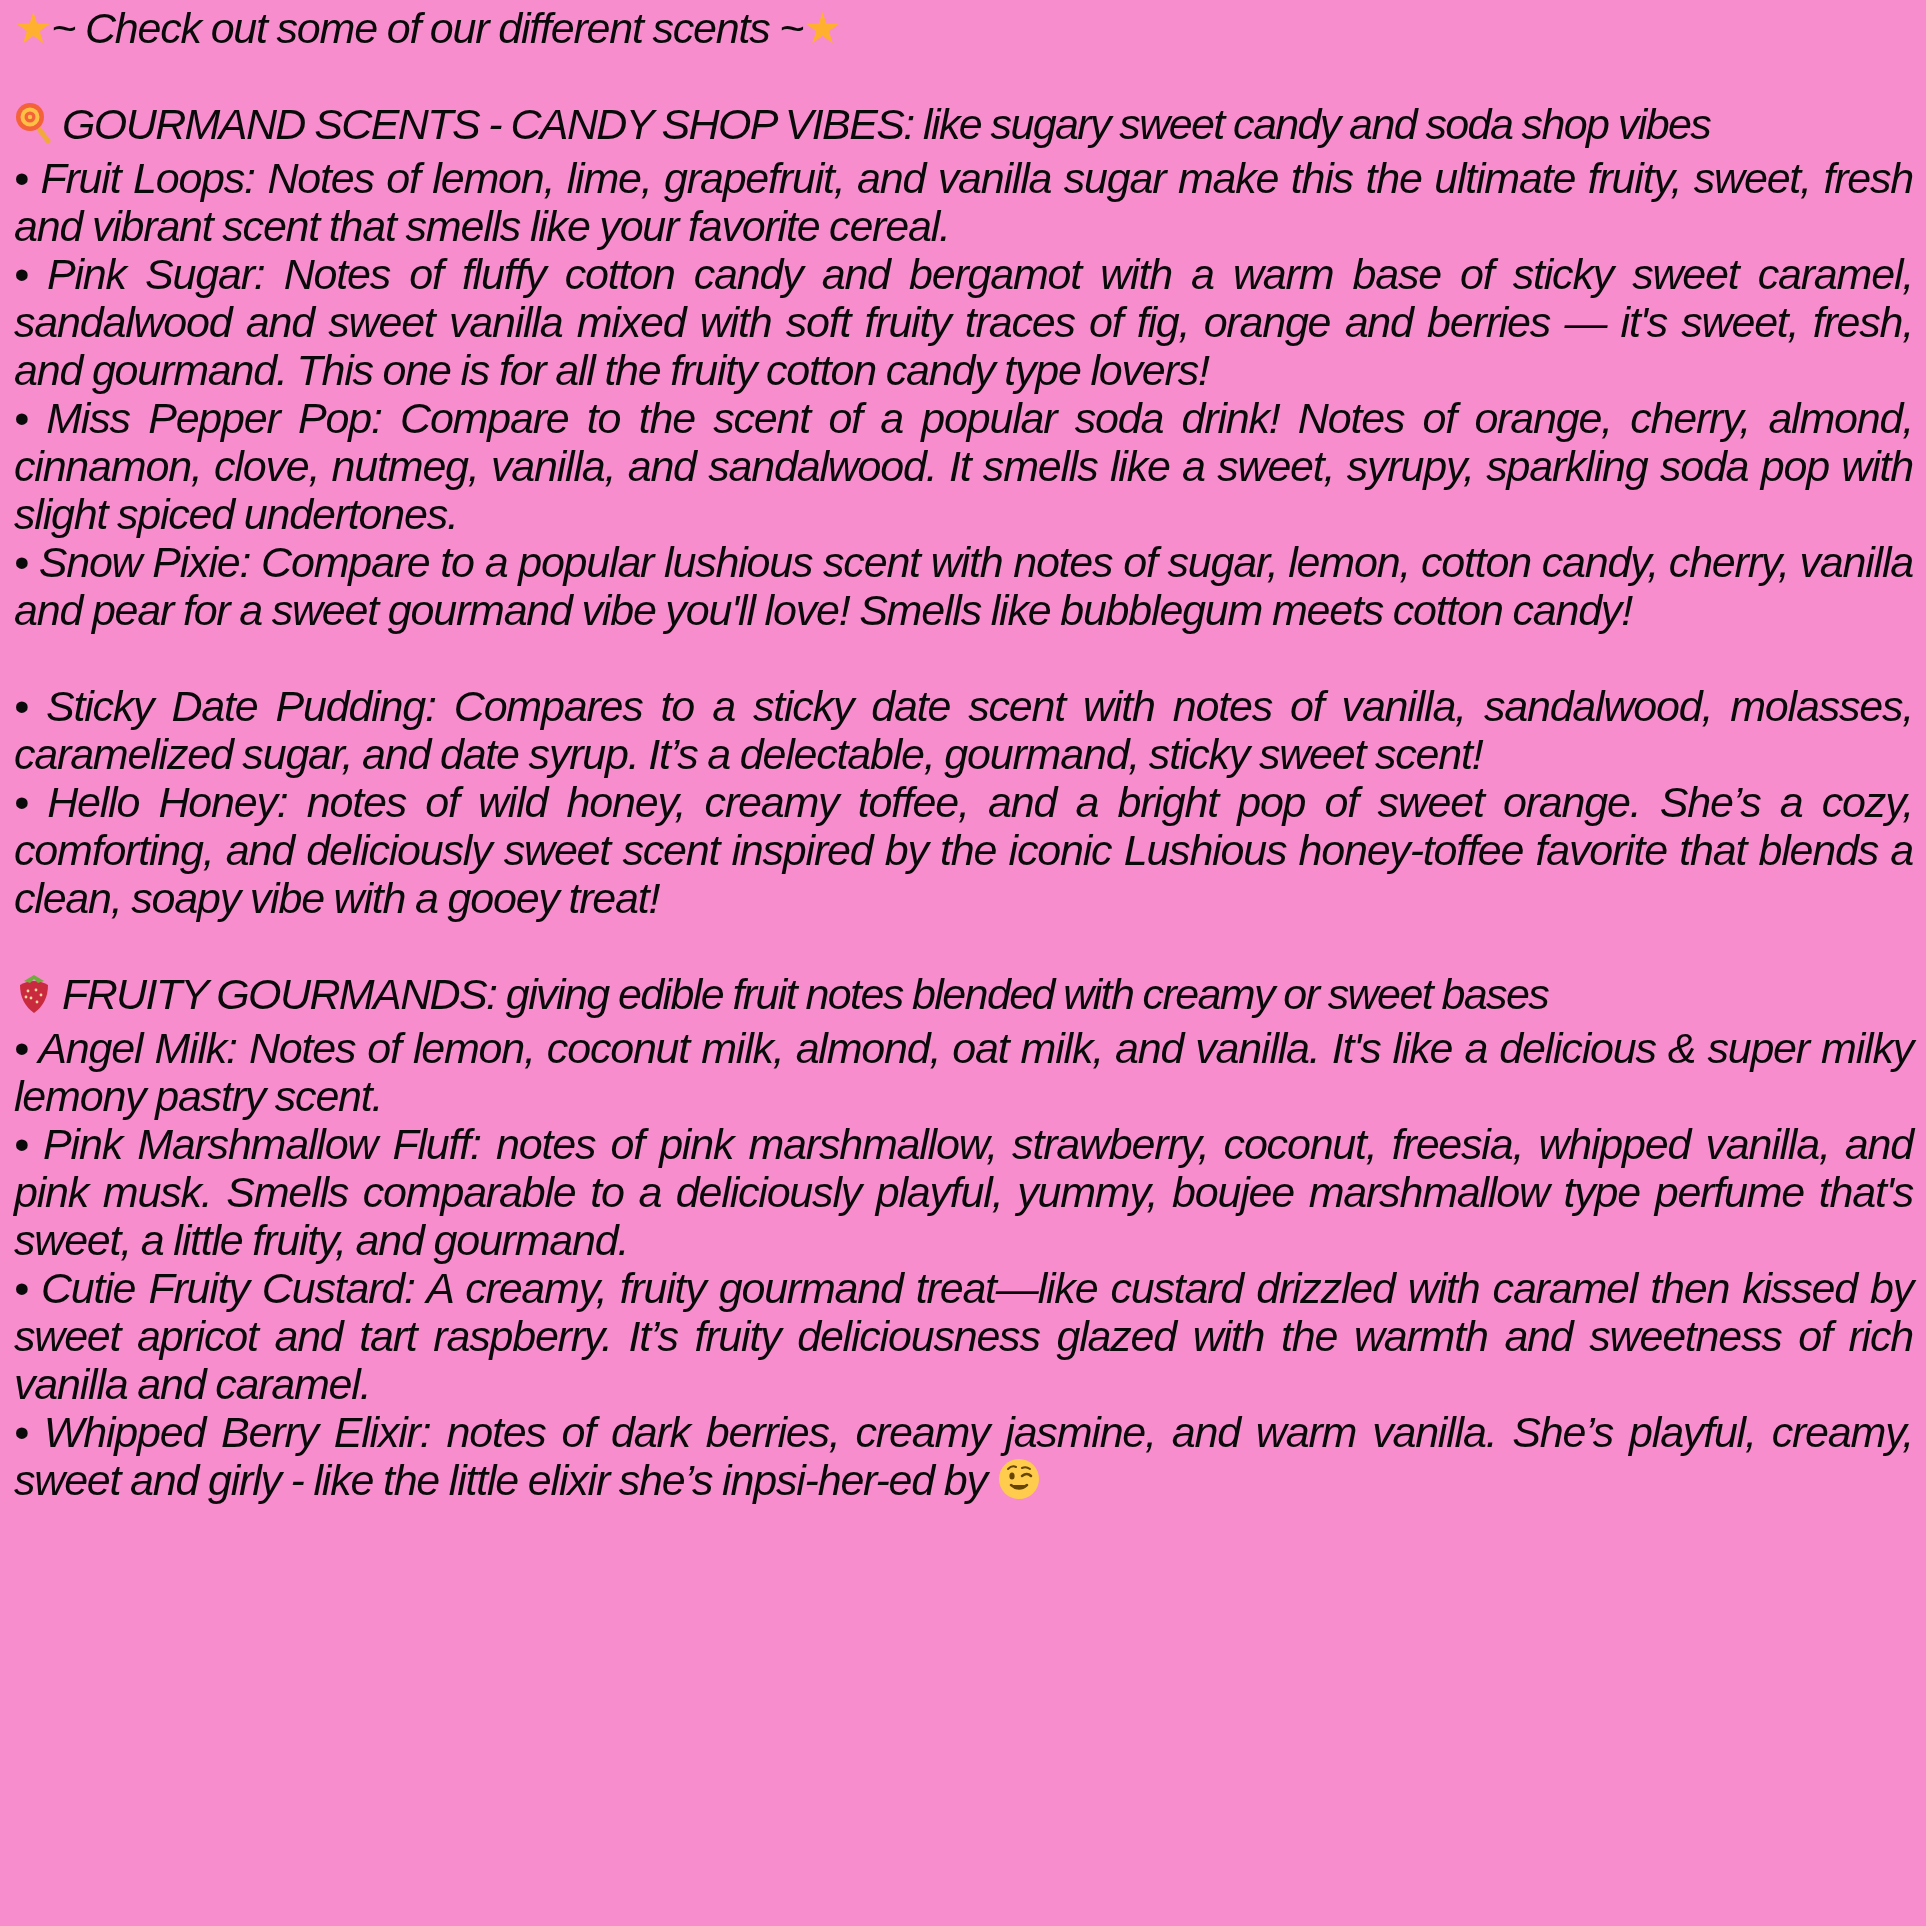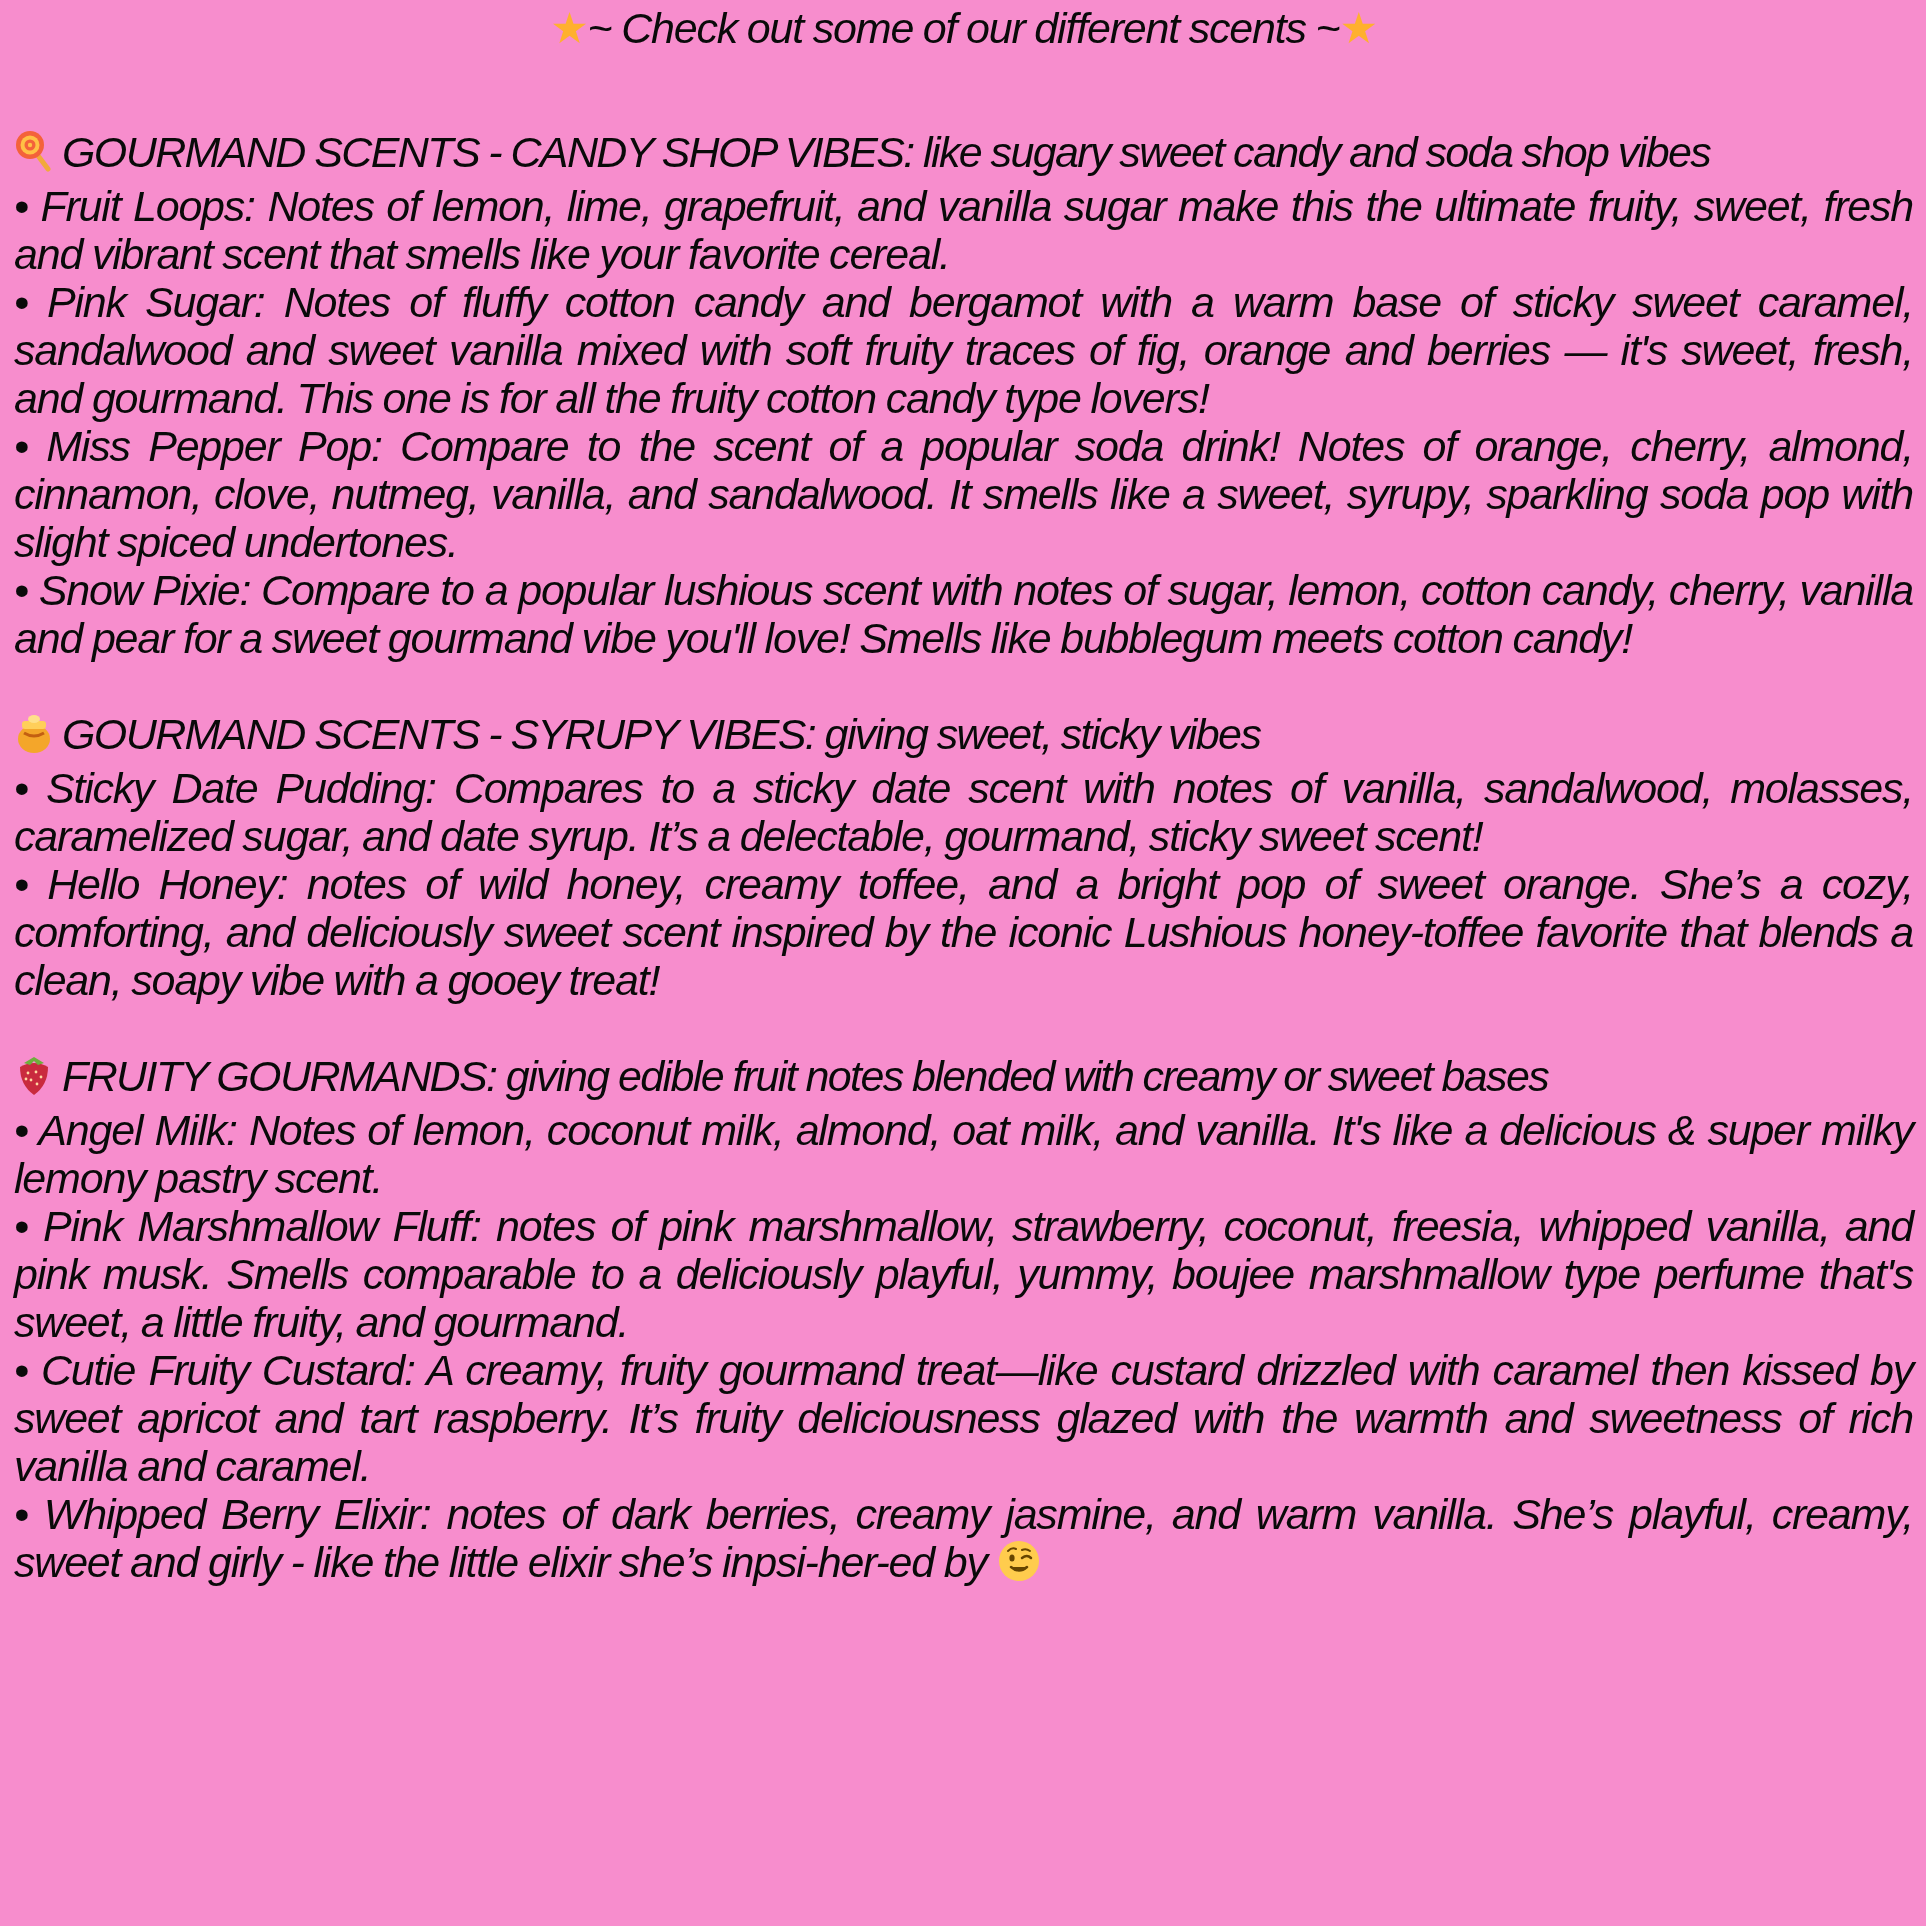--- a/index.html
+++ b/index.html
@@ -11,21 +11,21 @@
   }
   .page { padding:4px 14px 0 14px; }
   .line {
     font-style:italic;
     font-size:43px;
     line-height:48px;
     transform-origin:left top;
     letter-spacing:-1.2px;
     word-spacing:-1px;
   }
-  .intro { margin-bottom:76px;text-align:center; }
+  .intro { margin-bottom:48px; }
   .section { margin-bottom:48px; }
   .heading { font-weight:normal; letter-spacing:-1.6px; }
   .item { text-align:justify; text-align-last:left;font-style:italic; }
   .icon { display:inline-block; vertical-align:-6px; margin-right:8px; }
   .star { color:#ffb02e; font-style:normal; }
 </style>
 </head>
 <body>
 
 <div class="page">
@@ -46,30 +46,20 @@
           </svg>
       </span><span>GOURMAND SCENTS - CANDY SHOP VIBES:</span> <span>like sugary sweet candy and soda shop vibes</span>
     </div>
     <div class="line item">• <span>Fruit Loops:</span> <span>Notes of lemon, lime, grapefruit, and vanilla sugar make this the ultimate fruity, sweet, fresh and vibrant scent that smells like your favorite cereal.</span></div>
     <div class="line item">• <span>Pink Sugar:</span> <span>Notes of fluffy cotton candy and bergamot with a warm base of sticky sweet caramel, sandalwood and sweet vanilla mixed with soft fruity traces of fig, orange and berries — it's sweet, fresh, and gourmand. This one is for all the fruity cotton candy type lovers!</span></div>
     <div class="line item">• <span>Miss Pepper Pop:</span> <span>Compare to the scent of a popular soda drink! Notes of orange, cherry, almond, cinnamon, clove, nutmeg, vanilla, and sandalwood. It smells like a sweet, syrupy, sparkling soda pop with slight spiced undertones.</span></div>
     <div class="line item">• <span>Snow Pixie:</span> <span>Compare to a popular lushious scent with notes of sugar, lemon, cotton candy, cherry, vanilla and pear for a sweet gourmand vibe you'll love! Smells like bubblegum meets cotton candy!</span></div>
   </div>
 
   <div class="section">
-    <div class="line heading">
-      <span class="icon">
-        <svg width="40" height="44" viewBox="0 0 40 44">
-            <ellipse cx="20" cy="28" rx="16" ry="14" fill="#f4a62a"></ellipse>
-            <rect x="8" y="10" width="24" height="8" rx="3" fill="#ffcf5a"></rect>
-            <path d="M10 22 q10 6 20 0" stroke="#c35f11" stroke-width="3" fill="none"></path>
-            <ellipse cx="20" cy="8" rx="6" ry="4" fill="#ffe08a"></ellipse>
-          </svg>
-      </span><span>GOURMAND SCENTS - SYRUPY VIBES:</span> <span>giving sweet, sticky vibes</span>
-    </div>
     <div class="line item">• <span>Sticky Date Pudding:</span> <span>Compares to a sticky date scent with notes of vanilla, sandalwood, molasses, caramelized sugar, and date syrup. It’s a delectable, gourmand, sticky sweet scent!</span></div>
     <div class="line item">• <span>Hello Honey:</span> <span>notes of wild honey, creamy toffee, and a bright pop of sweet orange. She’s a cozy, comforting, and deliciously sweet scent inspired by the iconic Lushious honey-toffee favorite that blends a clean, soapy vibe with a gooey treat!</span></div>
   </div>
 
   <div class="section">
     <div class="line heading">
       <span class="icon">
         <svg width="40" height="44" viewBox="0 0 40 44">
             <path d="M6 14 Q20 6 34 14 Q34 32 20 42 Q6 32 6 14Z" fill="#c92a3e"></path>
             <path d="M10 10 L20 4 L30 10 L24 12 L20 8 L16 12Z" fill="#6fae3c"></path>

